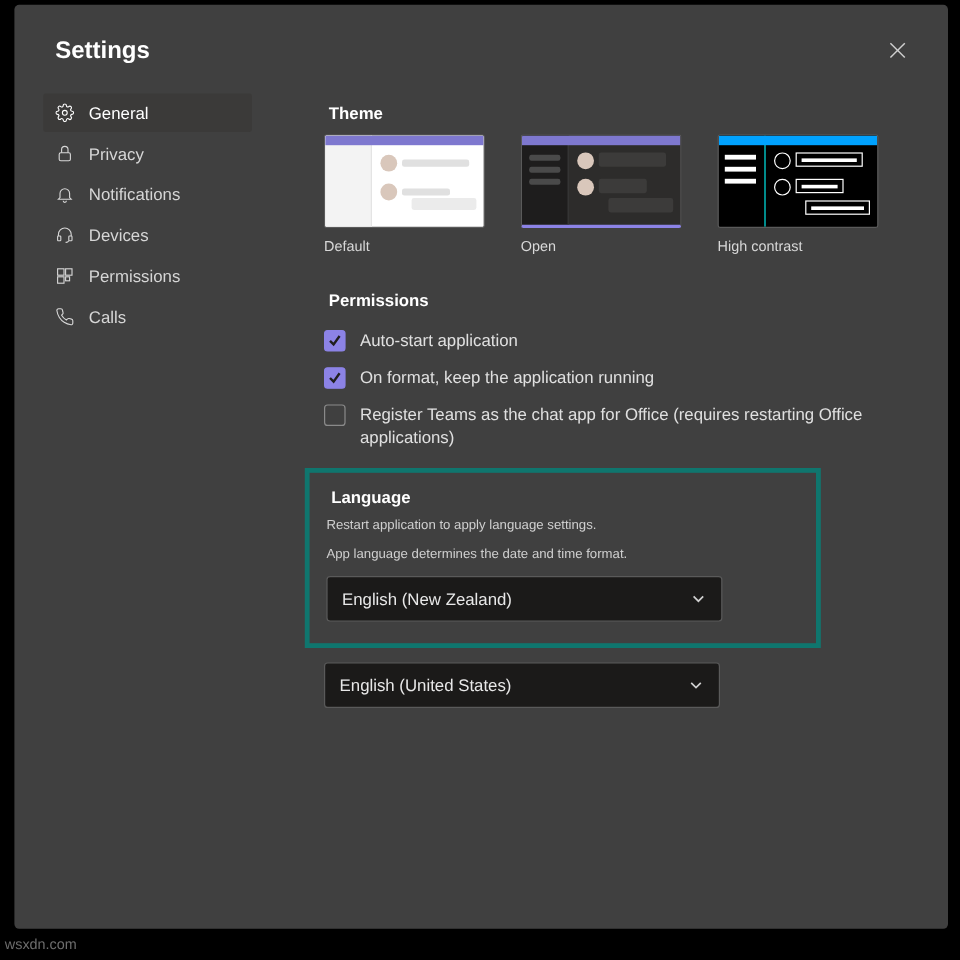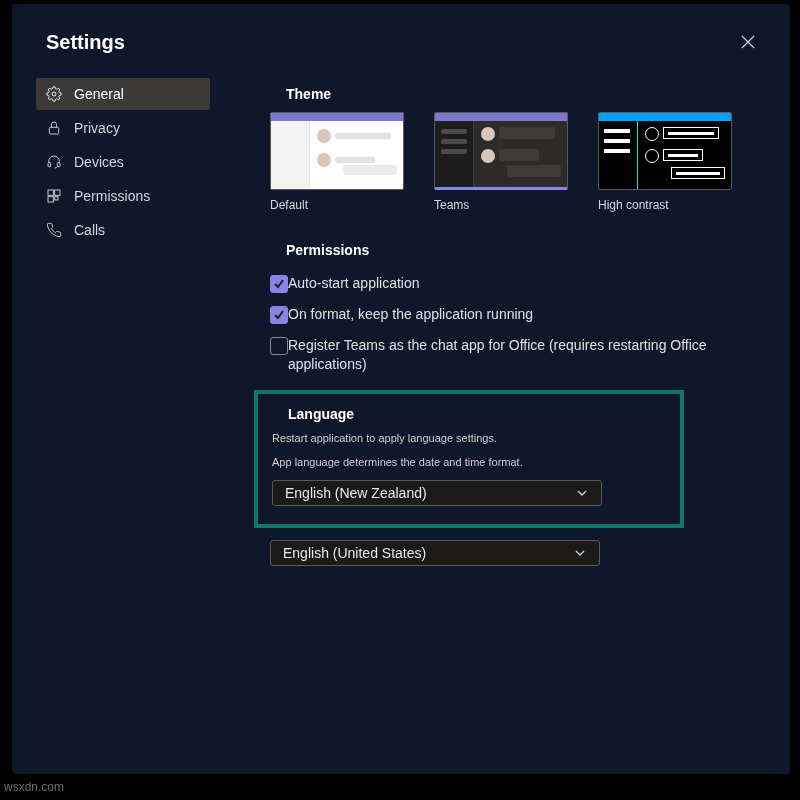--- a/index.html
+++ b/index.html
@@ -6,21 +6,21 @@
   body {
     width: 800px; height: 800px;
     background: #000; overflow: hidden;
     font-family: "Segoe UI", -apple-system, sans-serif;
     color: #e0e0e0;
     position: relative;
   }
   .window {
     position: absolute; left: 12px; top: 4px;
     width: 778px; height: 770px;
-    background: #0f172a;
+    background: #404040;
     border-radius: 4px;
     box-shadow: 0 10px 30px rgba(0,0,0,0.6);
   }
   .titlebar {
     display: flex; align-items: center; justify-content: space-between;
     padding: 22px 26px 10px 34px;
   }
   .title { font-size: 20px; font-weight: 700; color: #fff; }
   .close-btn {
     width: 32px; height: 32px; display: flex; align-items: center; justify-content: center;
@@ -32,21 +32,21 @@
   .side-item {
     display: flex; align-items: center; gap: 12px;
     height: 32px; padding: 0 10px; margin: 0 6px 2px 0;
     color: #d6d6d6; font-size: 14px;
     cursor: pointer; border-radius: 2px;
   }
   .side-item.active { background: #3b3a39; color: #fff; align-items: center; }
   .side-icon { width: 16px; height: 16px; display: inline-flex; align-items: center; justify-content: center; }
   .side-icon svg { width: 16px; height: 16px; stroke: currentColor; fill: none; stroke-width: 1.4; }
   .content { flex: 1; padding: 4px 24px 0 54px; }
-  .section-h { font-size: 14px; font-weight: 700; color: #fff; margin: 4px 0 10px 16px; }
+  .section-h { font-size: 14px; font-weight: 700; color: #fff; margin: 4px 0 10px 4px; }
   .themes { display: flex; gap: 30px; margin-bottom: 30px; }
   .theme-card { cursor: pointer; }
   .theme-thumb {
     width: 134px; height: 78px; border: 1px solid #5a5a5a; border-radius: 2px;
     background: #2d2c2b; overflow: hidden; position: relative;
   }
   .theme-thumb.selected { border-bottom: 3px solid #8c83e6; }
   .theme-label { font-size: 12px; color: #d8d8d8; margin-top: 8px; }
   
   .th-default { background: #fff; }
@@ -81,37 +81,37 @@
   .th-hc .hln.b{left:5px; top:26px; width:26px;}
   .th-hc .hln.c{left:5px; top:36px; width:26px;}
   .th-hc .hav{position:absolute; width:14px; height:14px; border-radius:50%; border:1px solid #fff;}
   .th-hc .hav.a{left:46px; top:14px;} .th-hc .hav.b{left:46px; top:36px;}
   .th-hc .hbox{position:absolute; border:1px solid #fff; height:12px;}
   .th-hc .hbox.a{left:64px; top:14px; width:56px;}
   .th-hc .hbox.b{left:64px; top:36px; width:40px;}
   .th-hc .hbox.c{right:6px; bottom:10px; width:54px;}
   .th-hc .hbox::before{content:""; position:absolute; left:4px; right:4px; top:4px; height:3px; background:#fff;}
 
-  .check-row { display:flex; align-items:flex-start; padding:6px 0; }
+  .check-row { display:flex; align-items:flex-start; gap:12px; padding:6px 0; }
   .checkbox {
     width:18px; height:18px; border:1px solid #8a8a8a; border-radius:3px;
     display:inline-flex; align-items:center; justify-content:center;
     flex-shrink:0; margin-top:1px;
   }
   .checkbox.checked { background:#8c83e6; border-color:#8c83e6; }
   .checkbox.checked svg { width:12px; height:12px; }
   .check-label { font-size:14px; color:#e0e0e0; line-height:1.35; max-width:430px;}
 
   .lang-box {
     border: 4px solid #0f766e; padding: 12px 14px 18px 14px;
     margin: 10px 0 12px -16px; width: 430px;
   }
   .subtext { font-size:11px; color:#cfcfcf; margin: 6px 0 12px 0; }
   .select {
-    width: 330px; height:26px; background:#1b1a19; border:1px solid #5a5a5a;
+    width: 330px; height:38px; background:#1b1a19; border:1px solid #5a5a5a;
     border-radius:3px; display:flex; align-items:center; justify-content:space-between;
     padding: 0 12px; font-size:14px; color:#e8e8e8; cursor:pointer;
   }
   .select.plain { margin-top:10px; }
   .chev { width:14px; height:14px; }
   .watermark {
     position:absolute; left:4px; bottom:6px; font-size:12px; color:#6d6d6d;
     font-family: Arial, sans-serif;
   }
 </style>
@@ -141,20 +141,29 @@
         <span>General</span>
       </div>
       <div class="side-item">
         <span class="side-icon">
             <svg viewBox="0 0 24 24">
               <rect x="5" y="11" width="14" height="10" rx="2"></rect>
               <path d="M8 11V7a4 4 0 0 1 8 0v4"></path>
             </svg>
           </span>
         <span>Privacy</span>
+      </div>
+      <div class="side-item">
+        <span class="side-icon">
+            <svg viewBox="0 0 24 24">
+              <path d="M18 16v-5a6 6 0 1 0-12 0v5l-2 2h16z"></path>
+              <path d="M10 20a2 2 0 0 0 4 0"></path>
+            </svg>
+          </span>
+        <span>Notifications</span>
       </div>
       <div class="side-item">
         <span class="side-icon">
             <svg viewBox="0 0 24 24">
               <path d="M4 13v-2a8 8 0 0 1 16 0v2"></path>
               <rect x="3" y="13" width="4" height="6" rx="1"></rect>
               <rect x="17" y="13" width="4" height="6" rx="1"></rect>
               <path d="M17 19a4 4 0 0 1-4 2"></path>
             </svg>
           </span>
@@ -198,21 +207,21 @@
           <div class="theme-thumb th-dark selected">
             <span class="dln a"></span>
               <span class="dln b"></span>
               <span class="dln c"></span>
             <span class="dav1"></span>
               <span class="dav2"></span>
             <span class="bubble a"></span>
               <span class="bubble b"></span>
               <span class="bubble c"></span>
           </div>
-          <div class="theme-label">Teams</div>
+          <div class="theme-label">Open</div>
         </div>
         <div class="theme-card">
           <div class="theme-thumb th-hc">
             <span class="hln a"></span>
               <span class="hln b"></span>
               <span class="hln c"></span>
             <span class="hav a"></span>
               <span class="hav b"></span>
             <span class="hbox a"></span>
               <span class="hbox b"></span>

